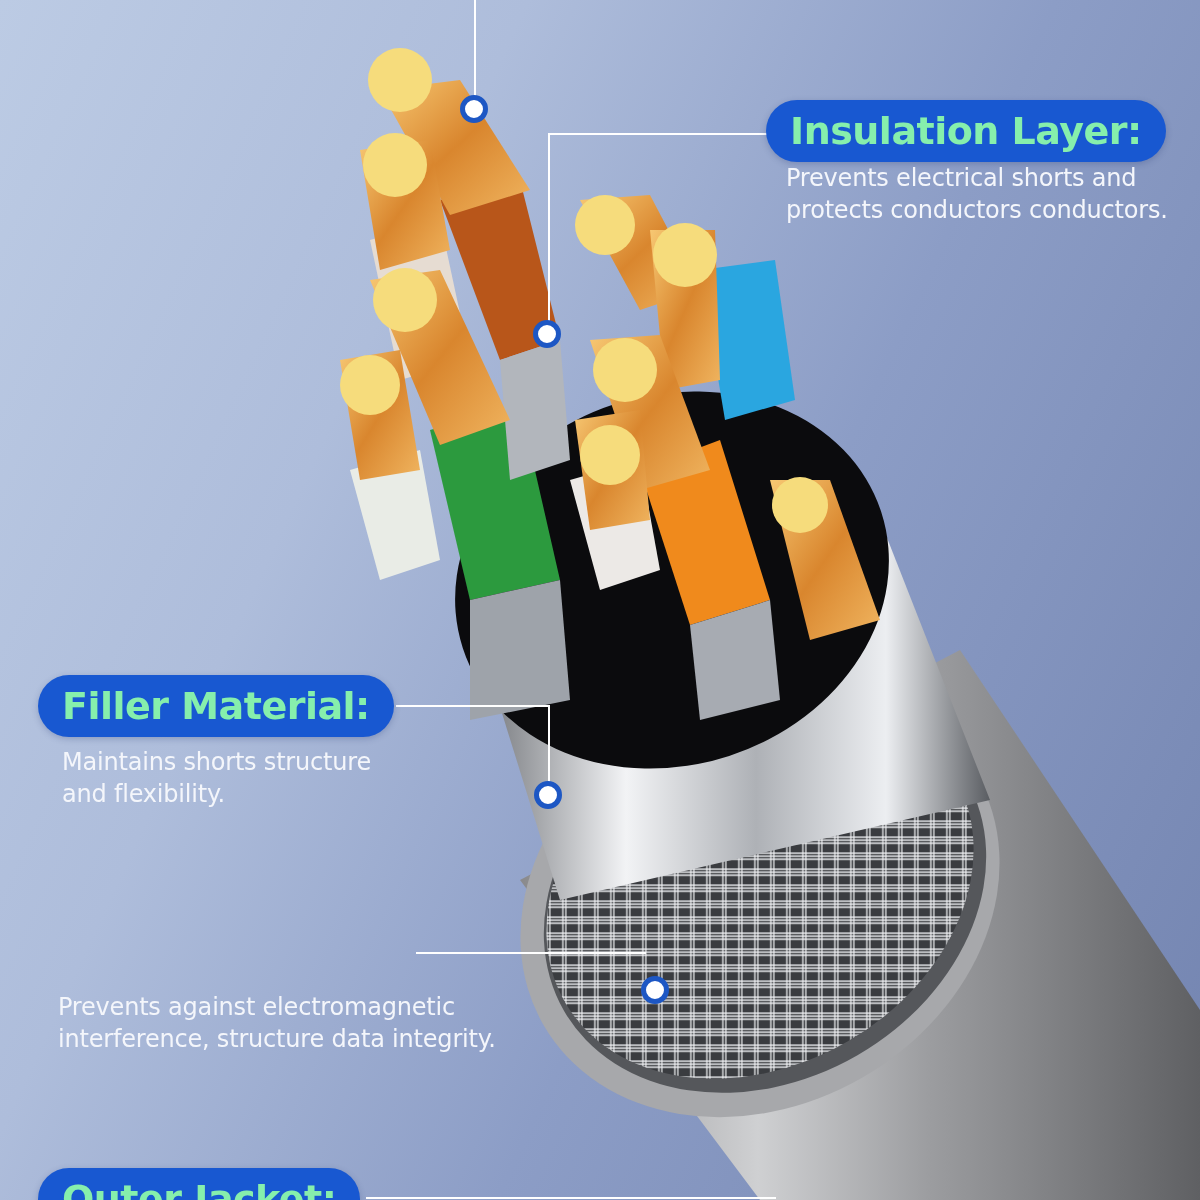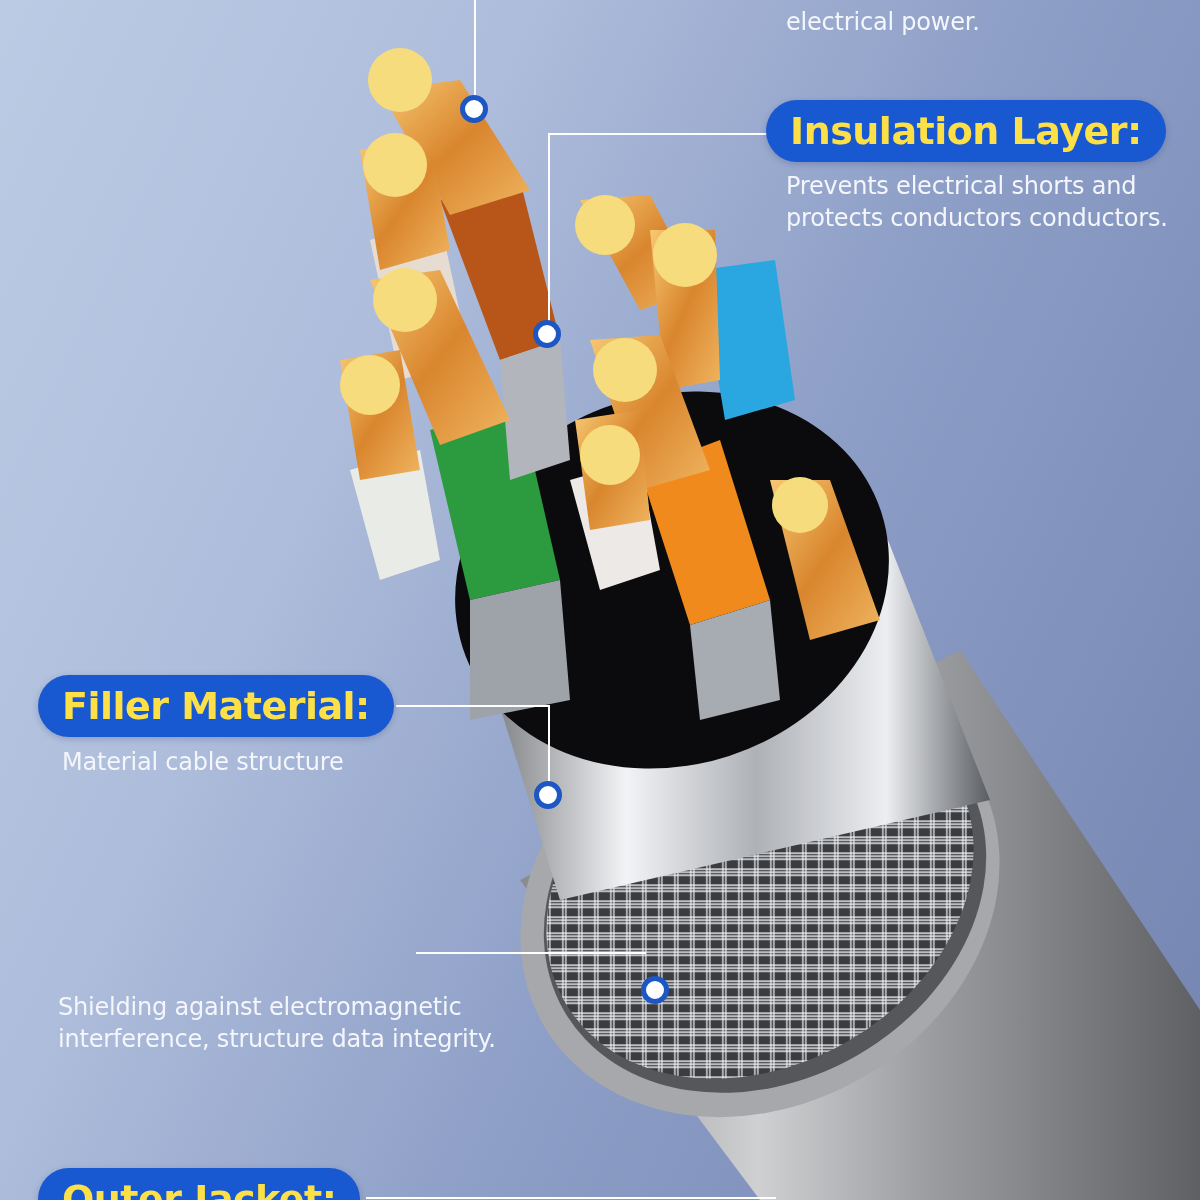--- a/index.html
+++ b/index.html
@@ -3,21 +3,21 @@
 <meta charset="utf-8">
 <style>
   html, body { margin: 0; padding: 0; }
   body {
     width: 1200px; height: 1200px; overflow: hidden; position: relative;
     font-family: "DejaVu Sans", "Liberation Sans", sans-serif;
     background: linear-gradient(115deg, #bccbe4 0%, #aebddb 30%, #8c9dc6 60%, #7384b0 100%);
   }
   .canvas { position: absolute; inset: 0; }
   .pill {
-    position: absolute; background: #1858d1; color: #fde047; border-radius: 32px;
+    position: absolute; background: #1858d1; color: #86efac; border-radius: 32px;
     font-weight: bold; font-size: 38px; line-height: 62px; height: 62px;
     padding: 0 24px; white-space: nowrap; letter-spacing: -0.5px;
     box-shadow: 0 2px 6px rgba(30,50,110,0.25);
   }
   .desc {
     position: absolute; color: #f4f6fb; font-size: 24px; line-height: 32px;
     letter-spacing: -0.2px;
   }
   .desc div { white-space: nowrap; }
   .leader { position: absolute; border-color: #ffffff; border-style: solid; border-width: 0; }
@@ -127,41 +127,39 @@
 
   <div class="leader" style="left:416px; top:952px; width:230px; border-top-width:2px;"></div>
 
   <div class="leader" style="left:366px; top:1197px; width:410px; border-top-width:2px;"></div>
 
   <div class="dot" style="left:474px; top:109px;"></div>
   <div class="dot" style="left:547px; top:334px;"></div>
   <div class="dot" style="left:548px; top:795px;"></div>
   <div class="dot" style="left:655px; top:990px;"></div>
 
-  <div class="desc" style="left:786px; top:6px;">
-    <div>electrical power.</div>
-  </div>
 
   <div class="pill" style="left:766px; top:100px;">
     <span>Insulation Layer:</span>
   </div>
-  <div class="desc" style="left:786px; top:170px;">
+  <div class="desc" style="left:786px; top:162px;">
     <div>Prevents electrical shorts and</div>
     <div>protects conductors conductors.</div>
   </div>
 
   <div class="pill" style="left:38px; top:675px;text-align:center;">
     <span>Filler Material:</span>
   </div>
   <div class="desc" style="left:62px; top:746px;">
-    <div>Material cable structure</div>
+    <div>Maintains shorts structure</div>
+    <div>and flexibility.</div>
   </div>
 
   <div class="desc" style="left:58px; top:991px;">
-    <div>Shielding against electromagnetic</div>
+    <div>Prevents against electromagnetic</div>
     <div>interference, structure data integrity.</div>
   </div>
 
   <div class="pill" style="left:38px; top:1168px;">
     <span>Outer Jacket:</span>
   </div>
 
 </div>
 
 </body></html>

